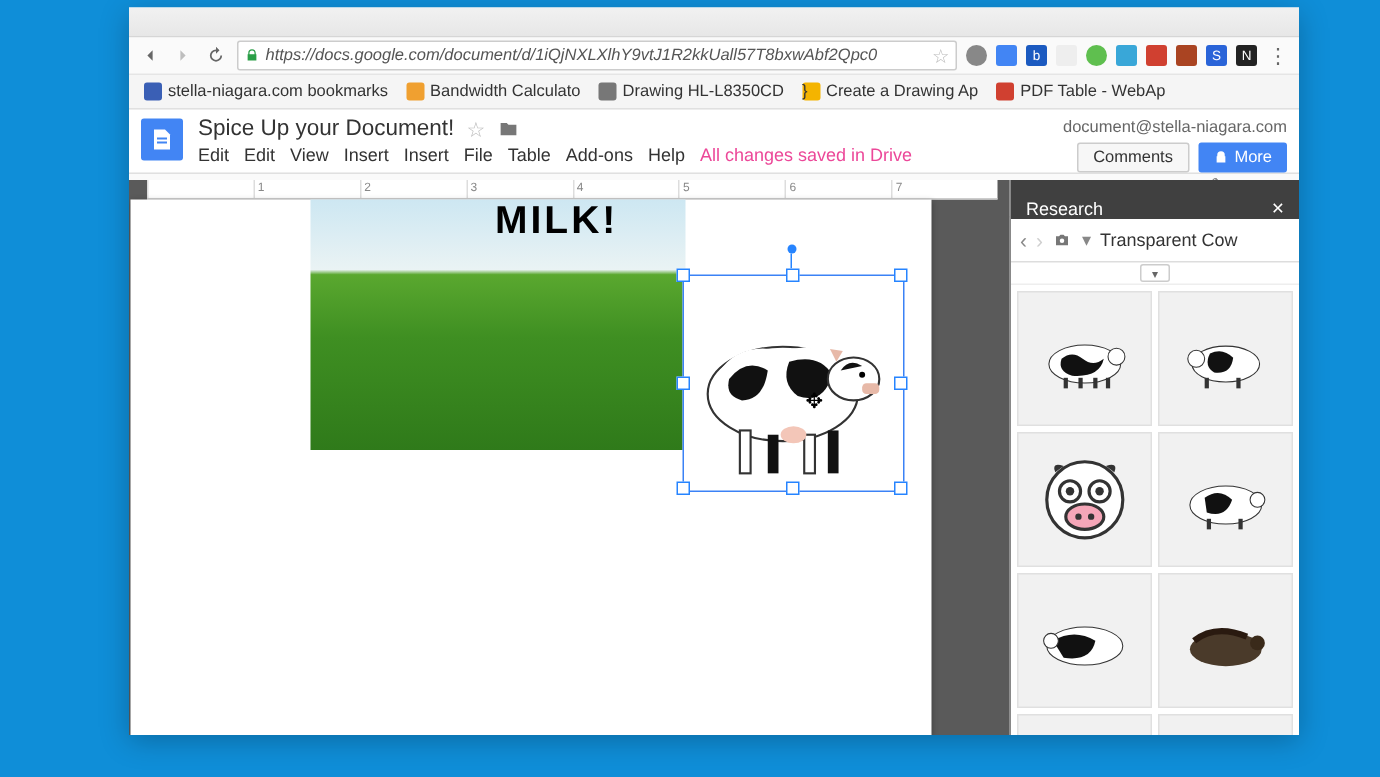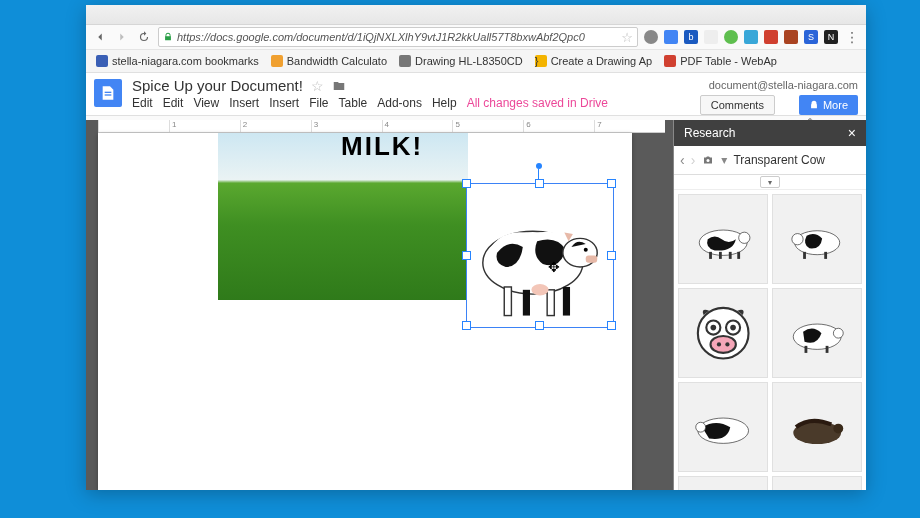--- a/index.html
+++ b/index.html
@@ -23,53 +23,53 @@
   .docs-title-col{flex:1;}
   .docs-title-row{display:flex;align-items:center;gap:8px;}
   .doc-title{font-size:15px;color:#333;}
   .star-icn{color:#bbb;font-size:14px;}
   .folder-icn{width:16px;height:14px;fill:#777;}
   .menu-row{display:flex;gap:10px;margin-top:2px;font-size:12px;color:#333;}
   .menu-row span{cursor:pointer;}
   .saved{color:#ec4899;}
   .docs-right{display:flex;flex-direction:column;align-items:flex-end;gap:4px;padding-top:2px;}
   .acct{font-size:11px;color:#666;}
-  .right-btns{display:flex;gap:24px;align-items:center;}
+  .right-btns{display:flex;gap:6px;align-items:center;}
   .btn-comments{border:1px solid #ccc;border-radius:2px;padding:3px 10px;font-size:11px;background:#f7f7f7;cursor:pointer;}
   .btn-share{background:#4285f4;color:#fff;border-radius:2px;padding:4px 10px;font-size:11px;display:flex;align-items:center;gap:4px;cursor:pointer;}
   
   .toolbar{height:28px;border-top:1px solid #e0e0e0;border-bottom:1px solid #ccc;display:flex;align-items:center;gap:8px;padding:0 10px;font-size:12px;color:#555;background:#fafafa;}
   .tb-i{width:16px;height:16px;display:flex;align-items:center;justify-content:center;cursor:pointer;color:#555;}
   .tb-sep{width:1px;height:16px;background:#ddd;}
   .zoom{display:flex;align-items:center;gap:2px;cursor:pointer;}
   .more{cursor:pointer;}
   .toolbar-spacer{flex:1;}
   
   .workarea{position:absolute;left:0;top:115px;right:0;bottom:0;display:flex;}
   .canvas-wrap{flex:1;background:#5a5a5a;overflow:hidden;position:relative;}
   .ruler{position:absolute;top:0;left:12px;right:8px;height:12px;background:#fff;border-bottom:1px solid #ccc;font-size:8px;color:#888;display:flex;}
   .ruler div{flex:1;border-left:1px solid #ddd;padding-left:2px;}
-  .page{position:absolute;top:13px;left:12px;width:534px;height:357px;background:#fff;box-shadow:0 1px 4px rgba(0,0,0,.3);}
+  .page{position:absolute;top:13px;left:1px;width:534px;height:357px;background:#fff;box-shadow:0 1px 4px rgba(0,0,0,.3);}
   
   .grass{position:absolute;left:120px;top:0;width:250px;height:167px;
     background:linear-gradient(#cde7f2 0%,#eaf3f4 28%,#5aa82f 30%,#3f8f22 55%,#2f7a1a 100%);}
   .title-text{position:absolute;left:243px;top:-2px;font-size:26px;font-weight:900;font-family:Impact,sans-serif;letter-spacing:2px;color:#000;}
   .cow-sel{position:absolute;left:368px;top:50px;width:146px;height:143px;}
   .cow-illu{width:100%;height:100%;background:#fff;border:1px solid #3b82f6;}
   .cow-svg{width:100%;height:100%;}
   .handle{position:absolute;width:7px;height:7px;background:#fff;border:1px solid #2684ff;}
   .h-tl{left:-4px;top:-4px}.h-tr{right:-4px;top:-4px}.h-bl{left:-4px;bottom:-4px}.h-br{right:-4px;bottom:-4px}
   .h-t{left:calc(50% - 4px);top:-4px}.h-b{left:calc(50% - 4px);bottom:-4px}
   .h-l{left:-4px;top:calc(50% - 4px)}.h-r{right:-4px;top:calc(50% - 4px)}
   .rot{position:absolute;left:calc(50% - 3px);top:-20px;width:6px;height:6px;background:#2684ff;border-radius:50%;}
   .rot::after{content:"";position:absolute;left:2px;top:6px;width:1px;height:10px;background:#2684ff;}
   .move-cursor{position:absolute;left:82px;top:76px;font-size:14px;color:#000;pointer-events:none;}
   
   .research{width:192px;background:#fff;border-left:1px solid #888;display:flex;flex-direction:column;}
-  .res-head{height:26px;background:#404040;color:#fff;display:flex;align-items:center;justify-content:space-between;padding:0 10px;font-size:12px;}
+  .res-head{height:26px;background:#404040;color:#fff;display:flex;align-items:flex-end;justify-content:space-between;padding:0 10px;font-size:12px;}
   .res-close{cursor:pointer;font-size:14px;}
   .res-nav{height:28px;border-bottom:1px solid #ddd;display:flex;align-items:center;gap:6px;padding:0 6px;font-size:12px;}
   .res-arrow{color:#888;cursor:pointer;font-size:14px;}
   .res-cam{width:14px;height:12px;fill:#777;}
   .res-query{color:#333;}
   .res-mid{height:14px;border-bottom:1px solid #eee;display:flex;justify-content:center;align-items:center;}
   .res-dd{width:18px;height:10px;border:1px solid #ccc;border-radius:2px;font-size:8px;display:flex;align-items:center;justify-content:center;color:#666;cursor:pointer;}
   .res-grid{flex:1;overflow:auto;padding:4px;display:grid;grid-template-columns:1fr 1fr;gap:4px;}
   .thumb{background:#f1f1f1;border:1px solid #e0e0e0;aspect-ratio:1/1;display:flex;align-items:center;justify-content:center;cursor:pointer;}
   .thumb svg{width:80%;height:80%;}

